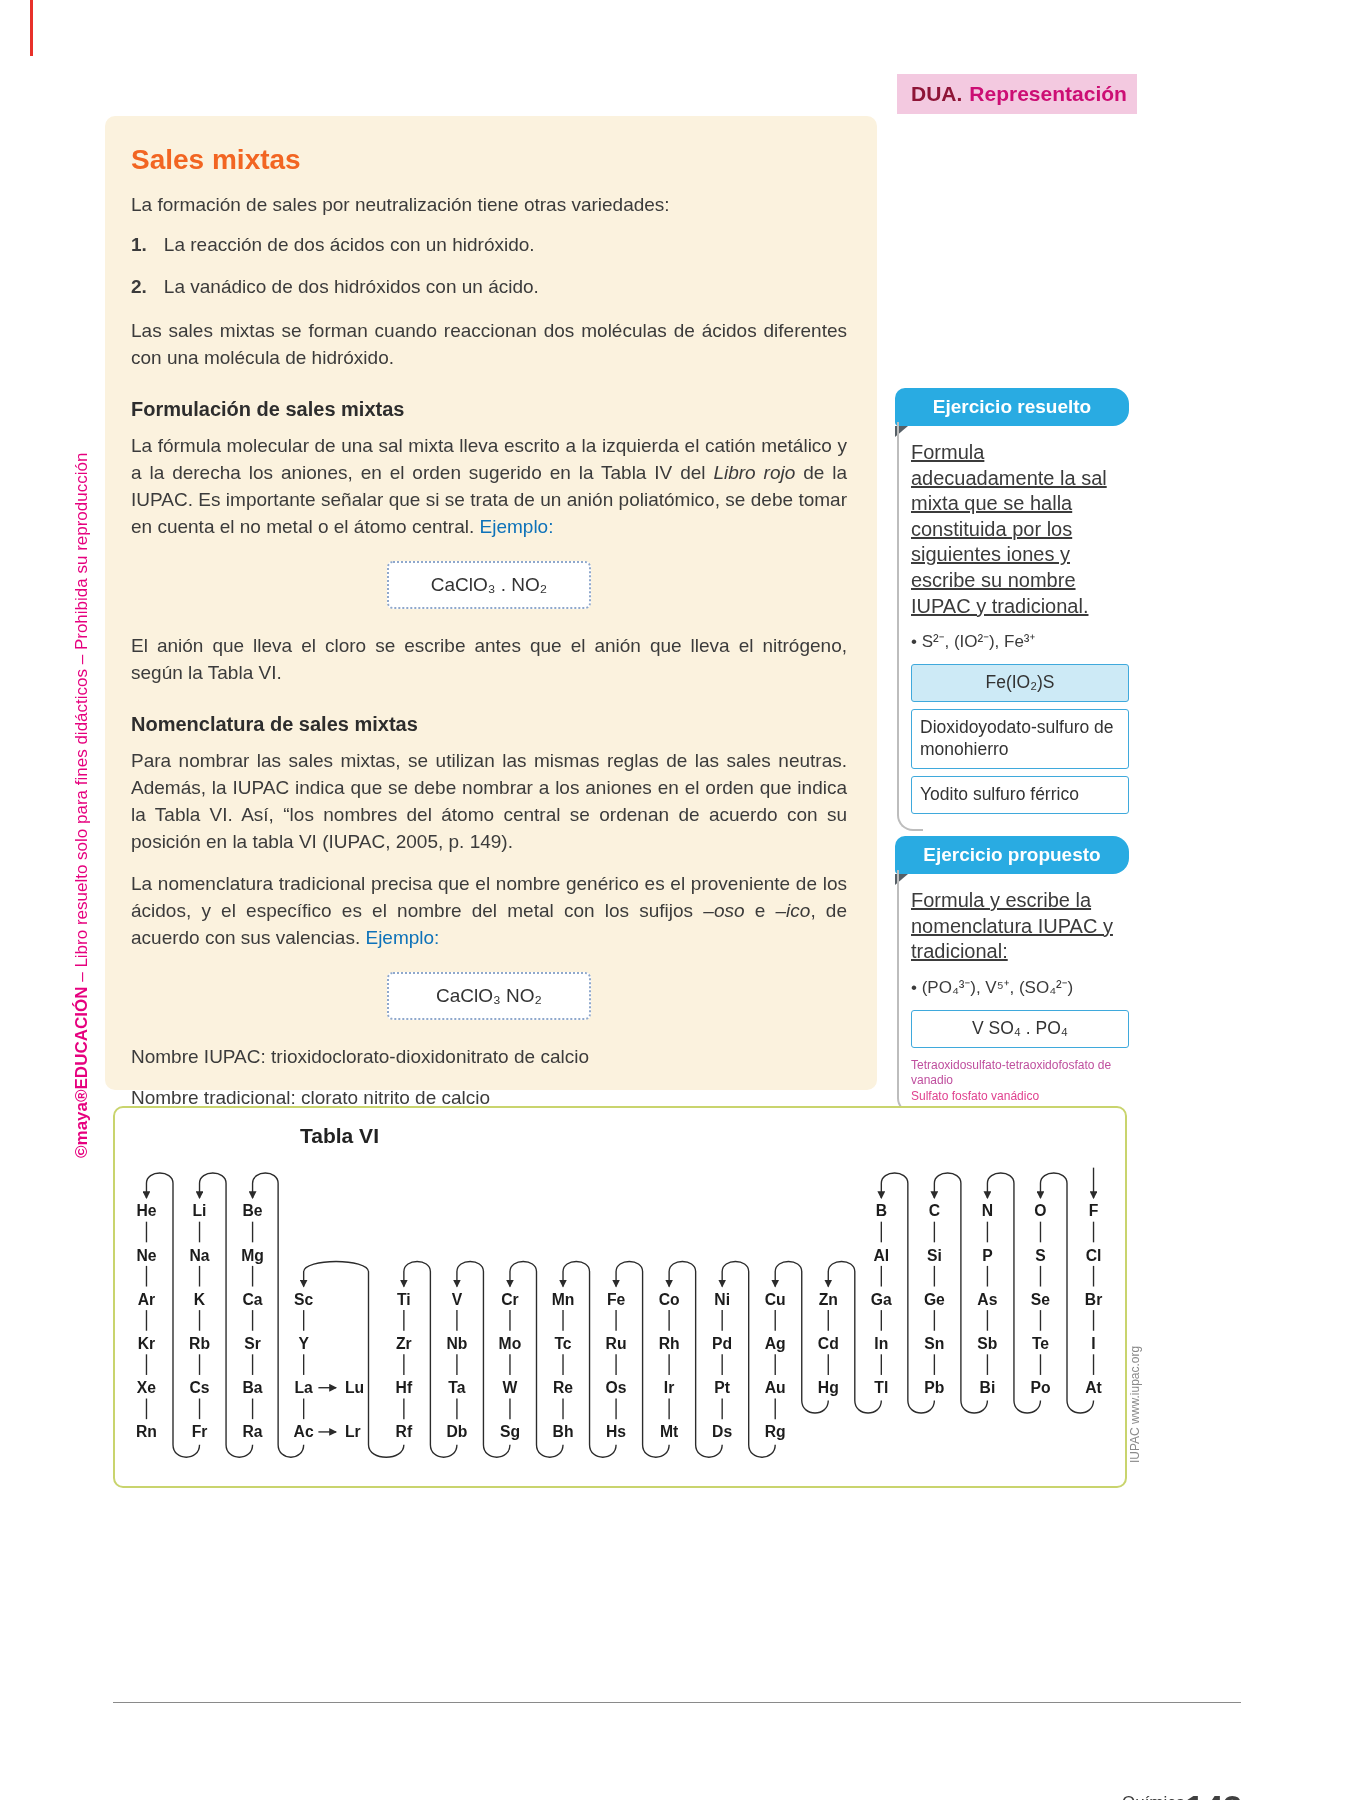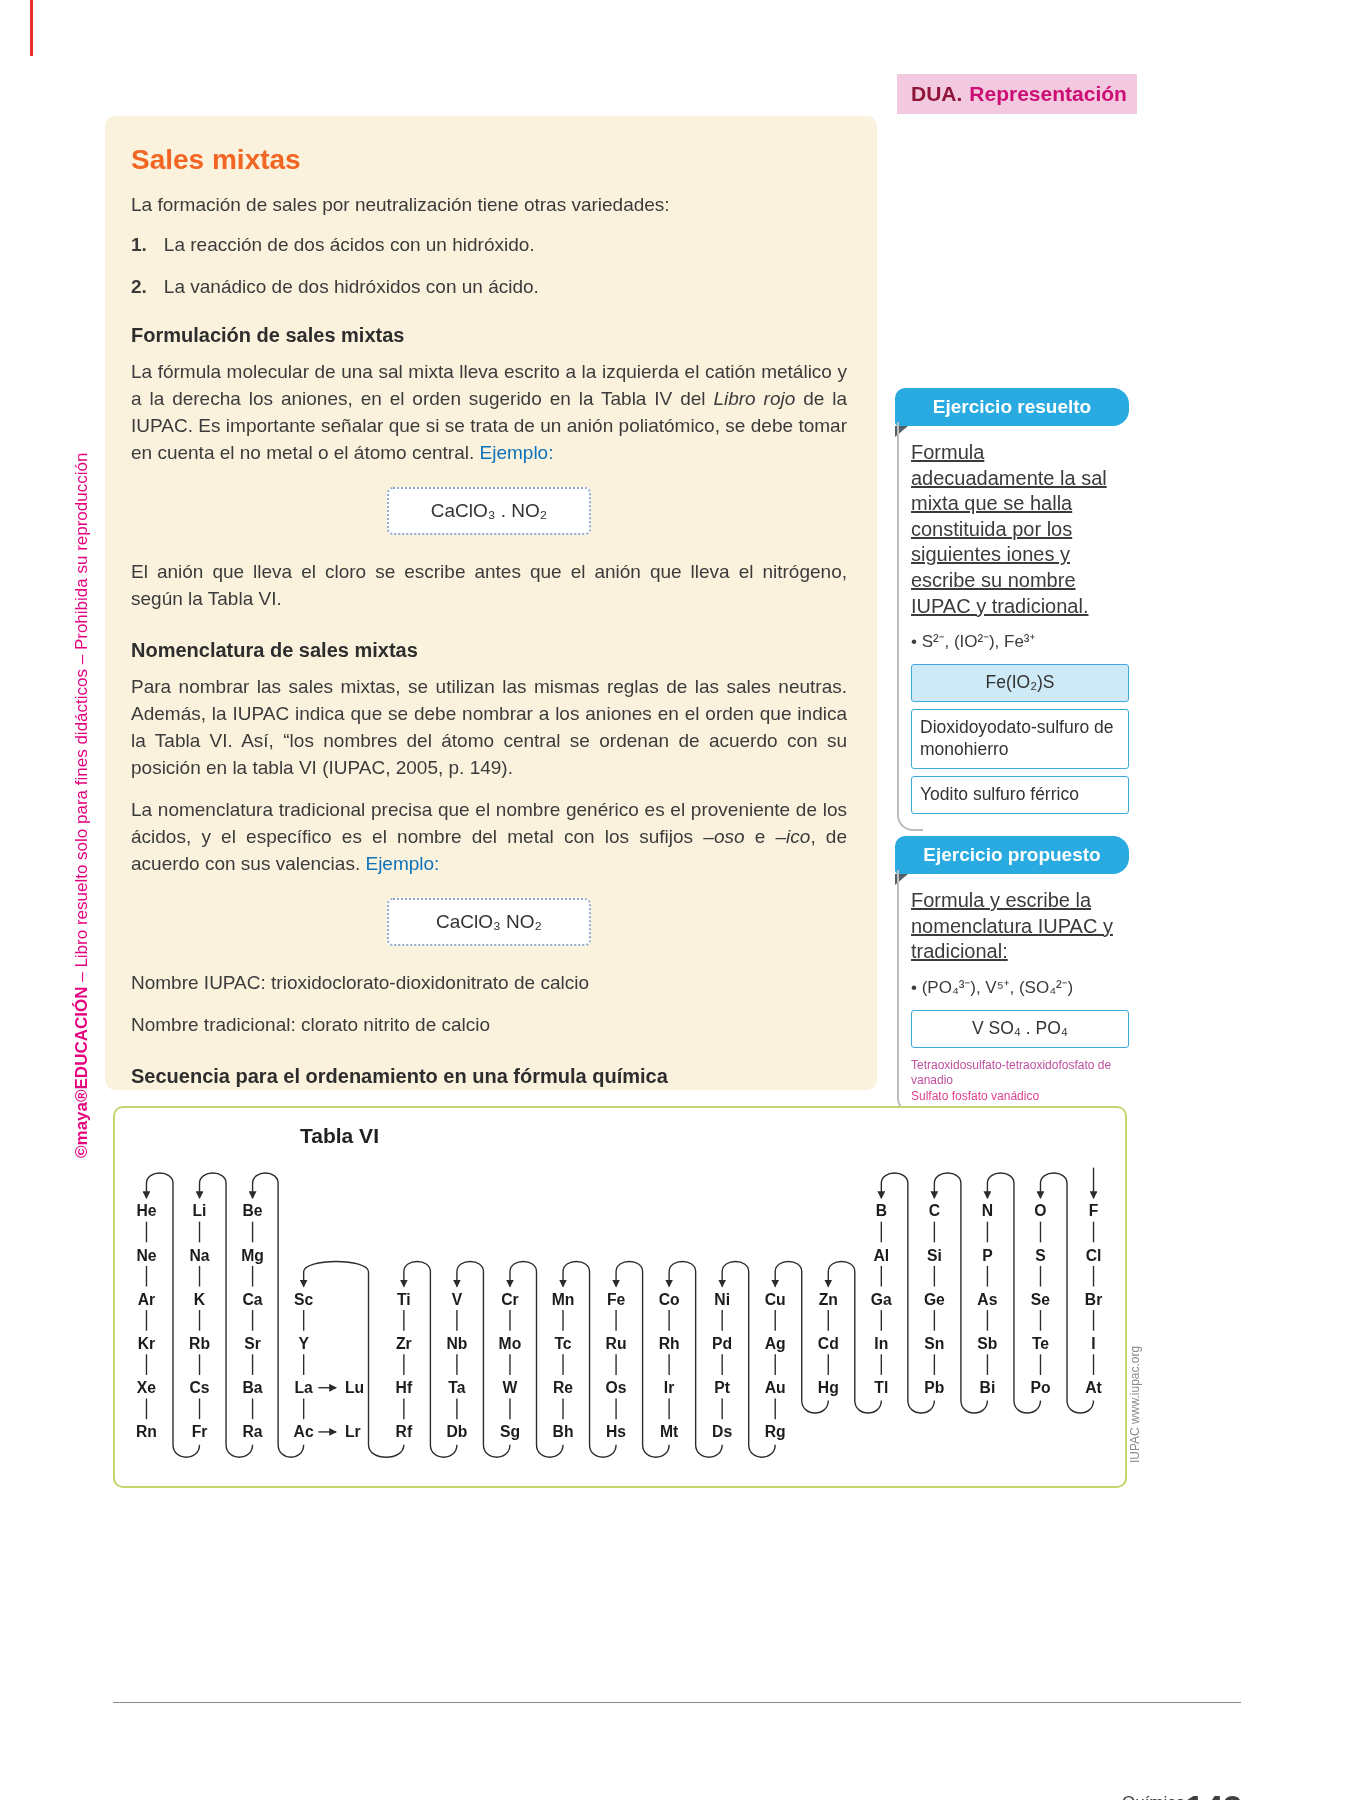--- a/index.html
+++ b/index.html
@@ -91,20 +91,21 @@
       <div class="item">
         <span class="num">1.</span>
         <span>La reacción de dos ácidos con un hidróxido.</span>
       </div>
       <div class="item">
         <span class="num">2.</span>
         <span>La vanádico de dos hidróxidos con un ácido.</span>
       </div>
     </div>
 
+    <p>Las sales mixtas se forman cuando reaccionan dos moléculas de ácidos diferentes con una molécula de hidróxido.</p>
 
     <h2>Formulación de sales mixtas</h2>
     <p><span>La fórmula molecular de una sal mixta lleva escrito a la izquierda el catión metálico y a la derecha los aniones, en el orden sugerido en la Tabla IV del </span><span class="ital">Libro rojo</span><span> de la IUPAC. Es importante señalar que si se trata de un anión poliatómico, se debe tomar en cuenta el no metal o el átomo central. </span><span class="example">Ejemplo:</span></p>
 
     <div class="formula-box">CaClO₃ . NO₂</div>
 
     <p>El anión que lleva el cloro se escribe antes que el anión que lleva el nitrógeno, según la Tabla VI.</p>
 
     <h2>Nomenclatura de sales mixtas</h2>
     <p>Para nombrar las sales mixtas, se utilizan las mismas reglas de las sales neutras. Además, la IUPAC indica que se debe nombrar a los aniones en el orden que indica la Tabla VI. Así, “los nombres del átomo central se ordenan de acuerdo con su posición en la tabla VI (IUPAC, 2005, p. 149).</p>

